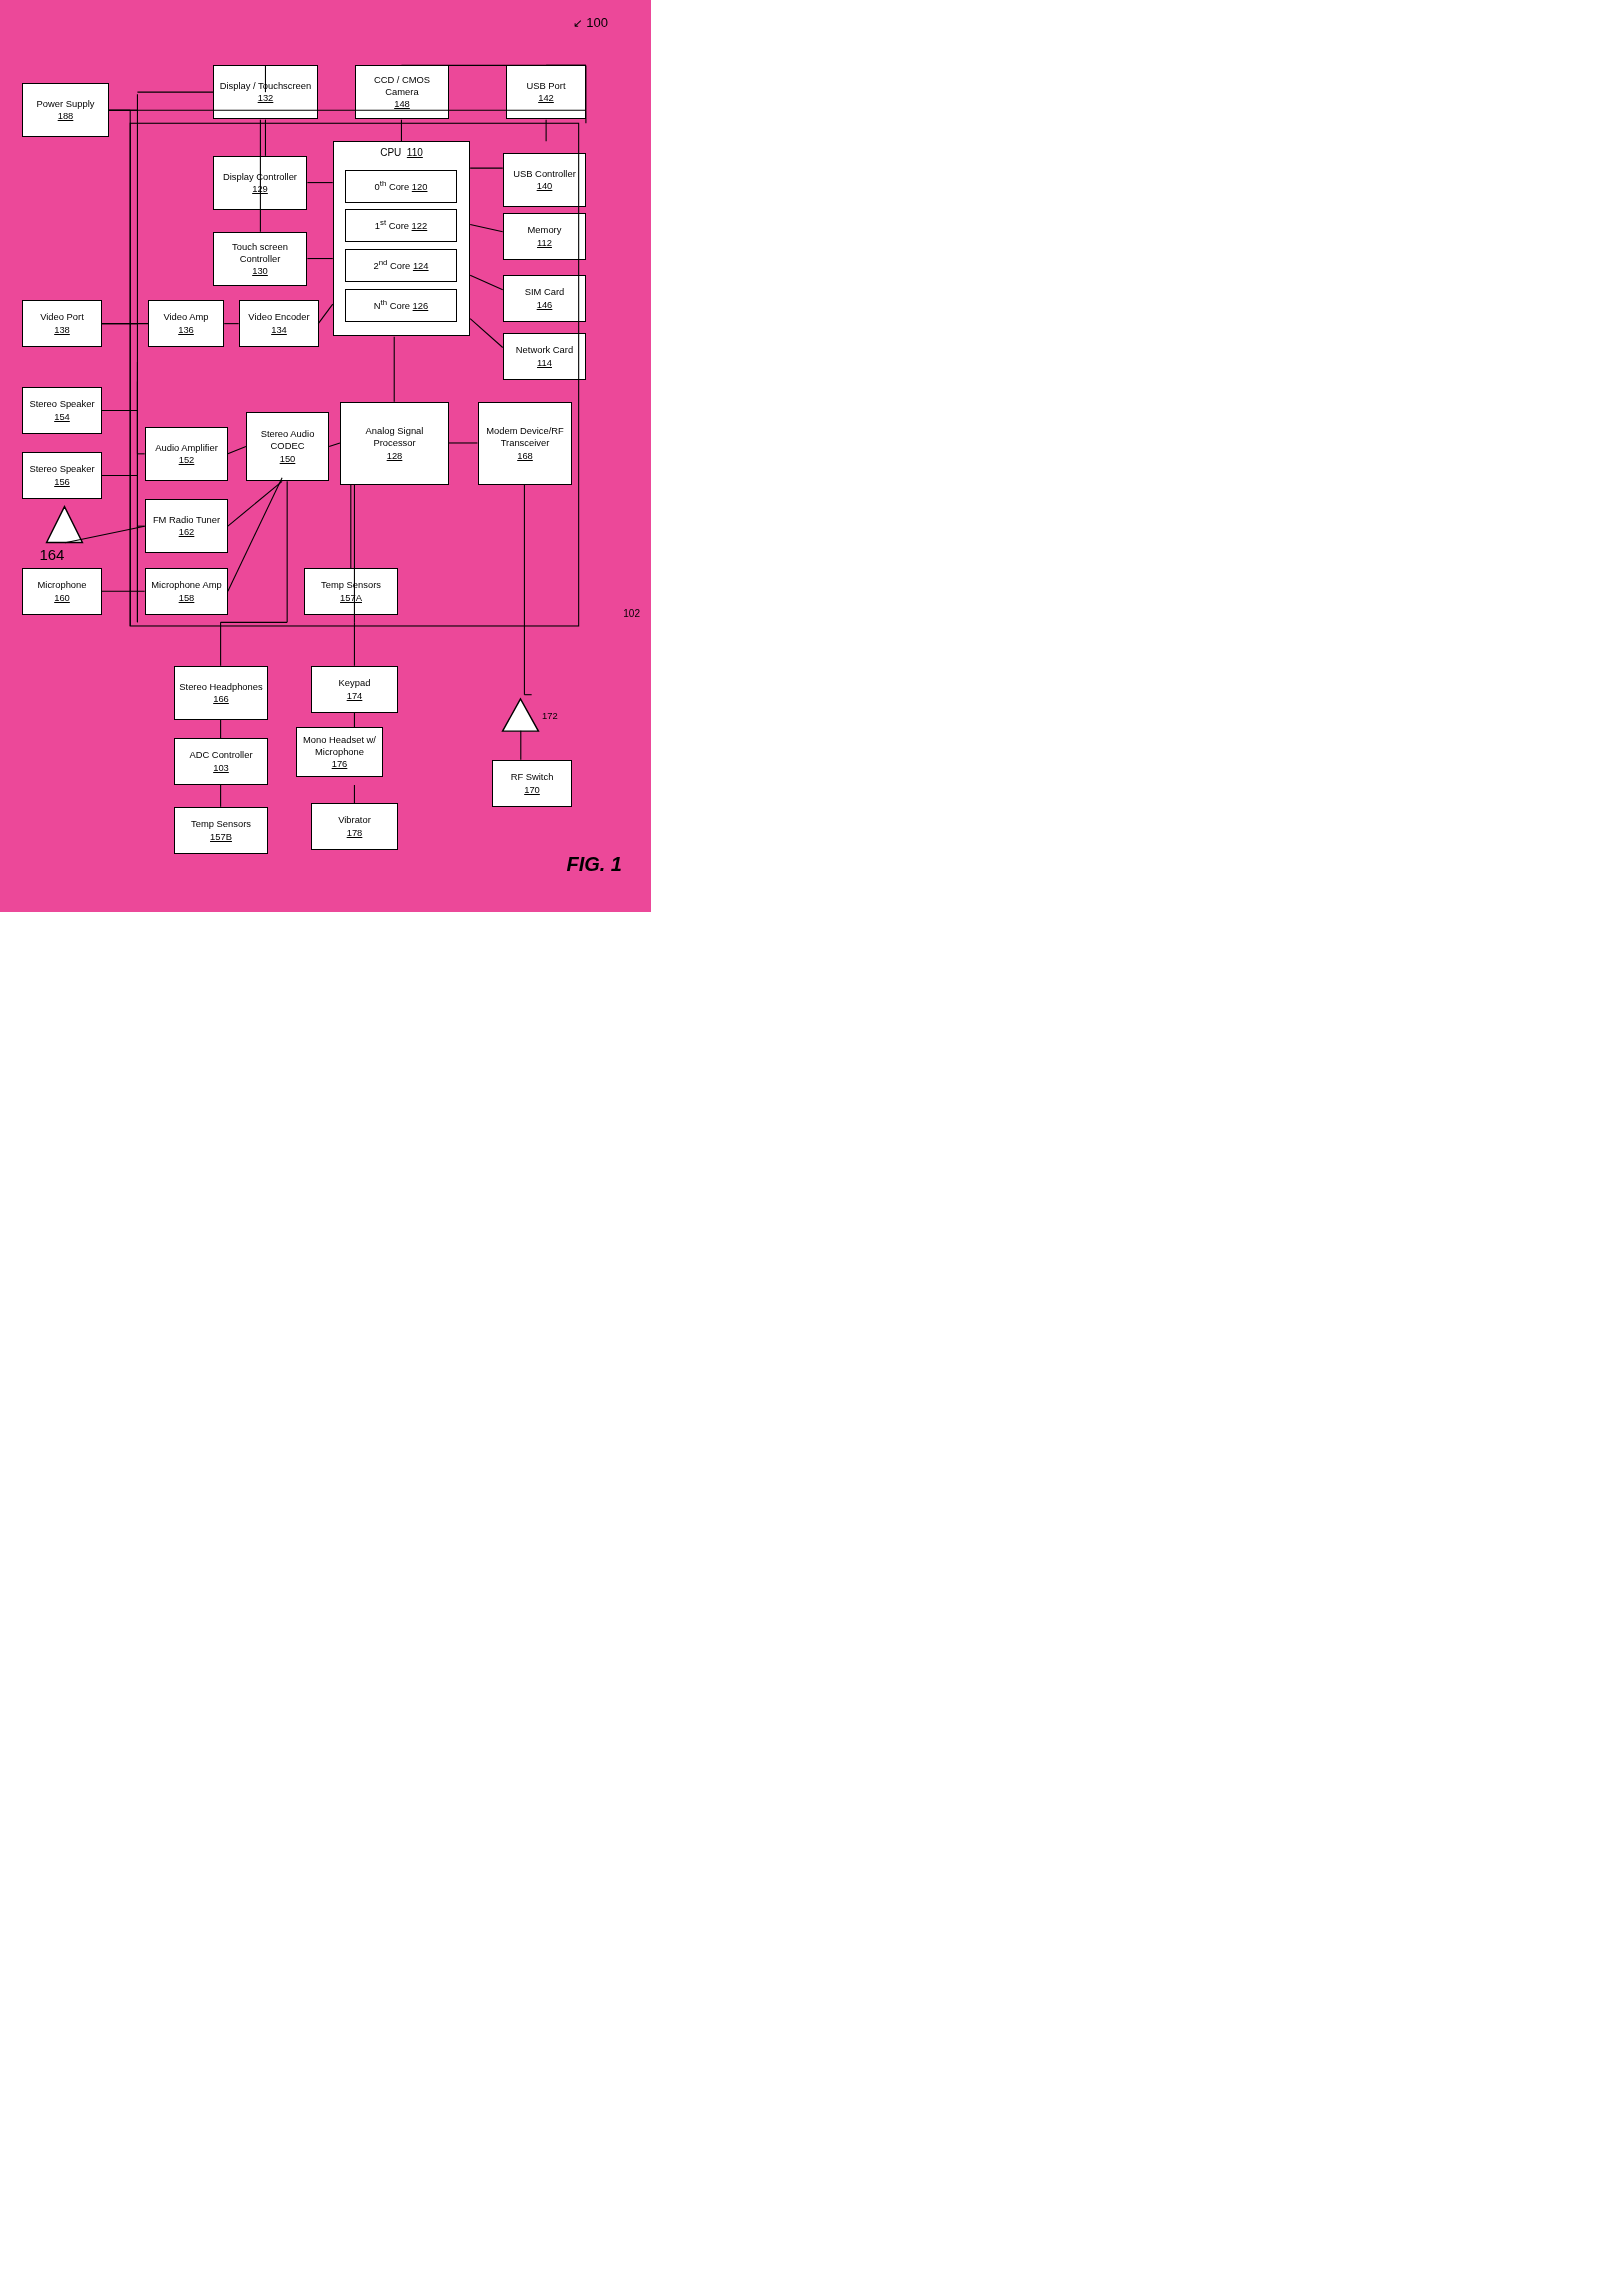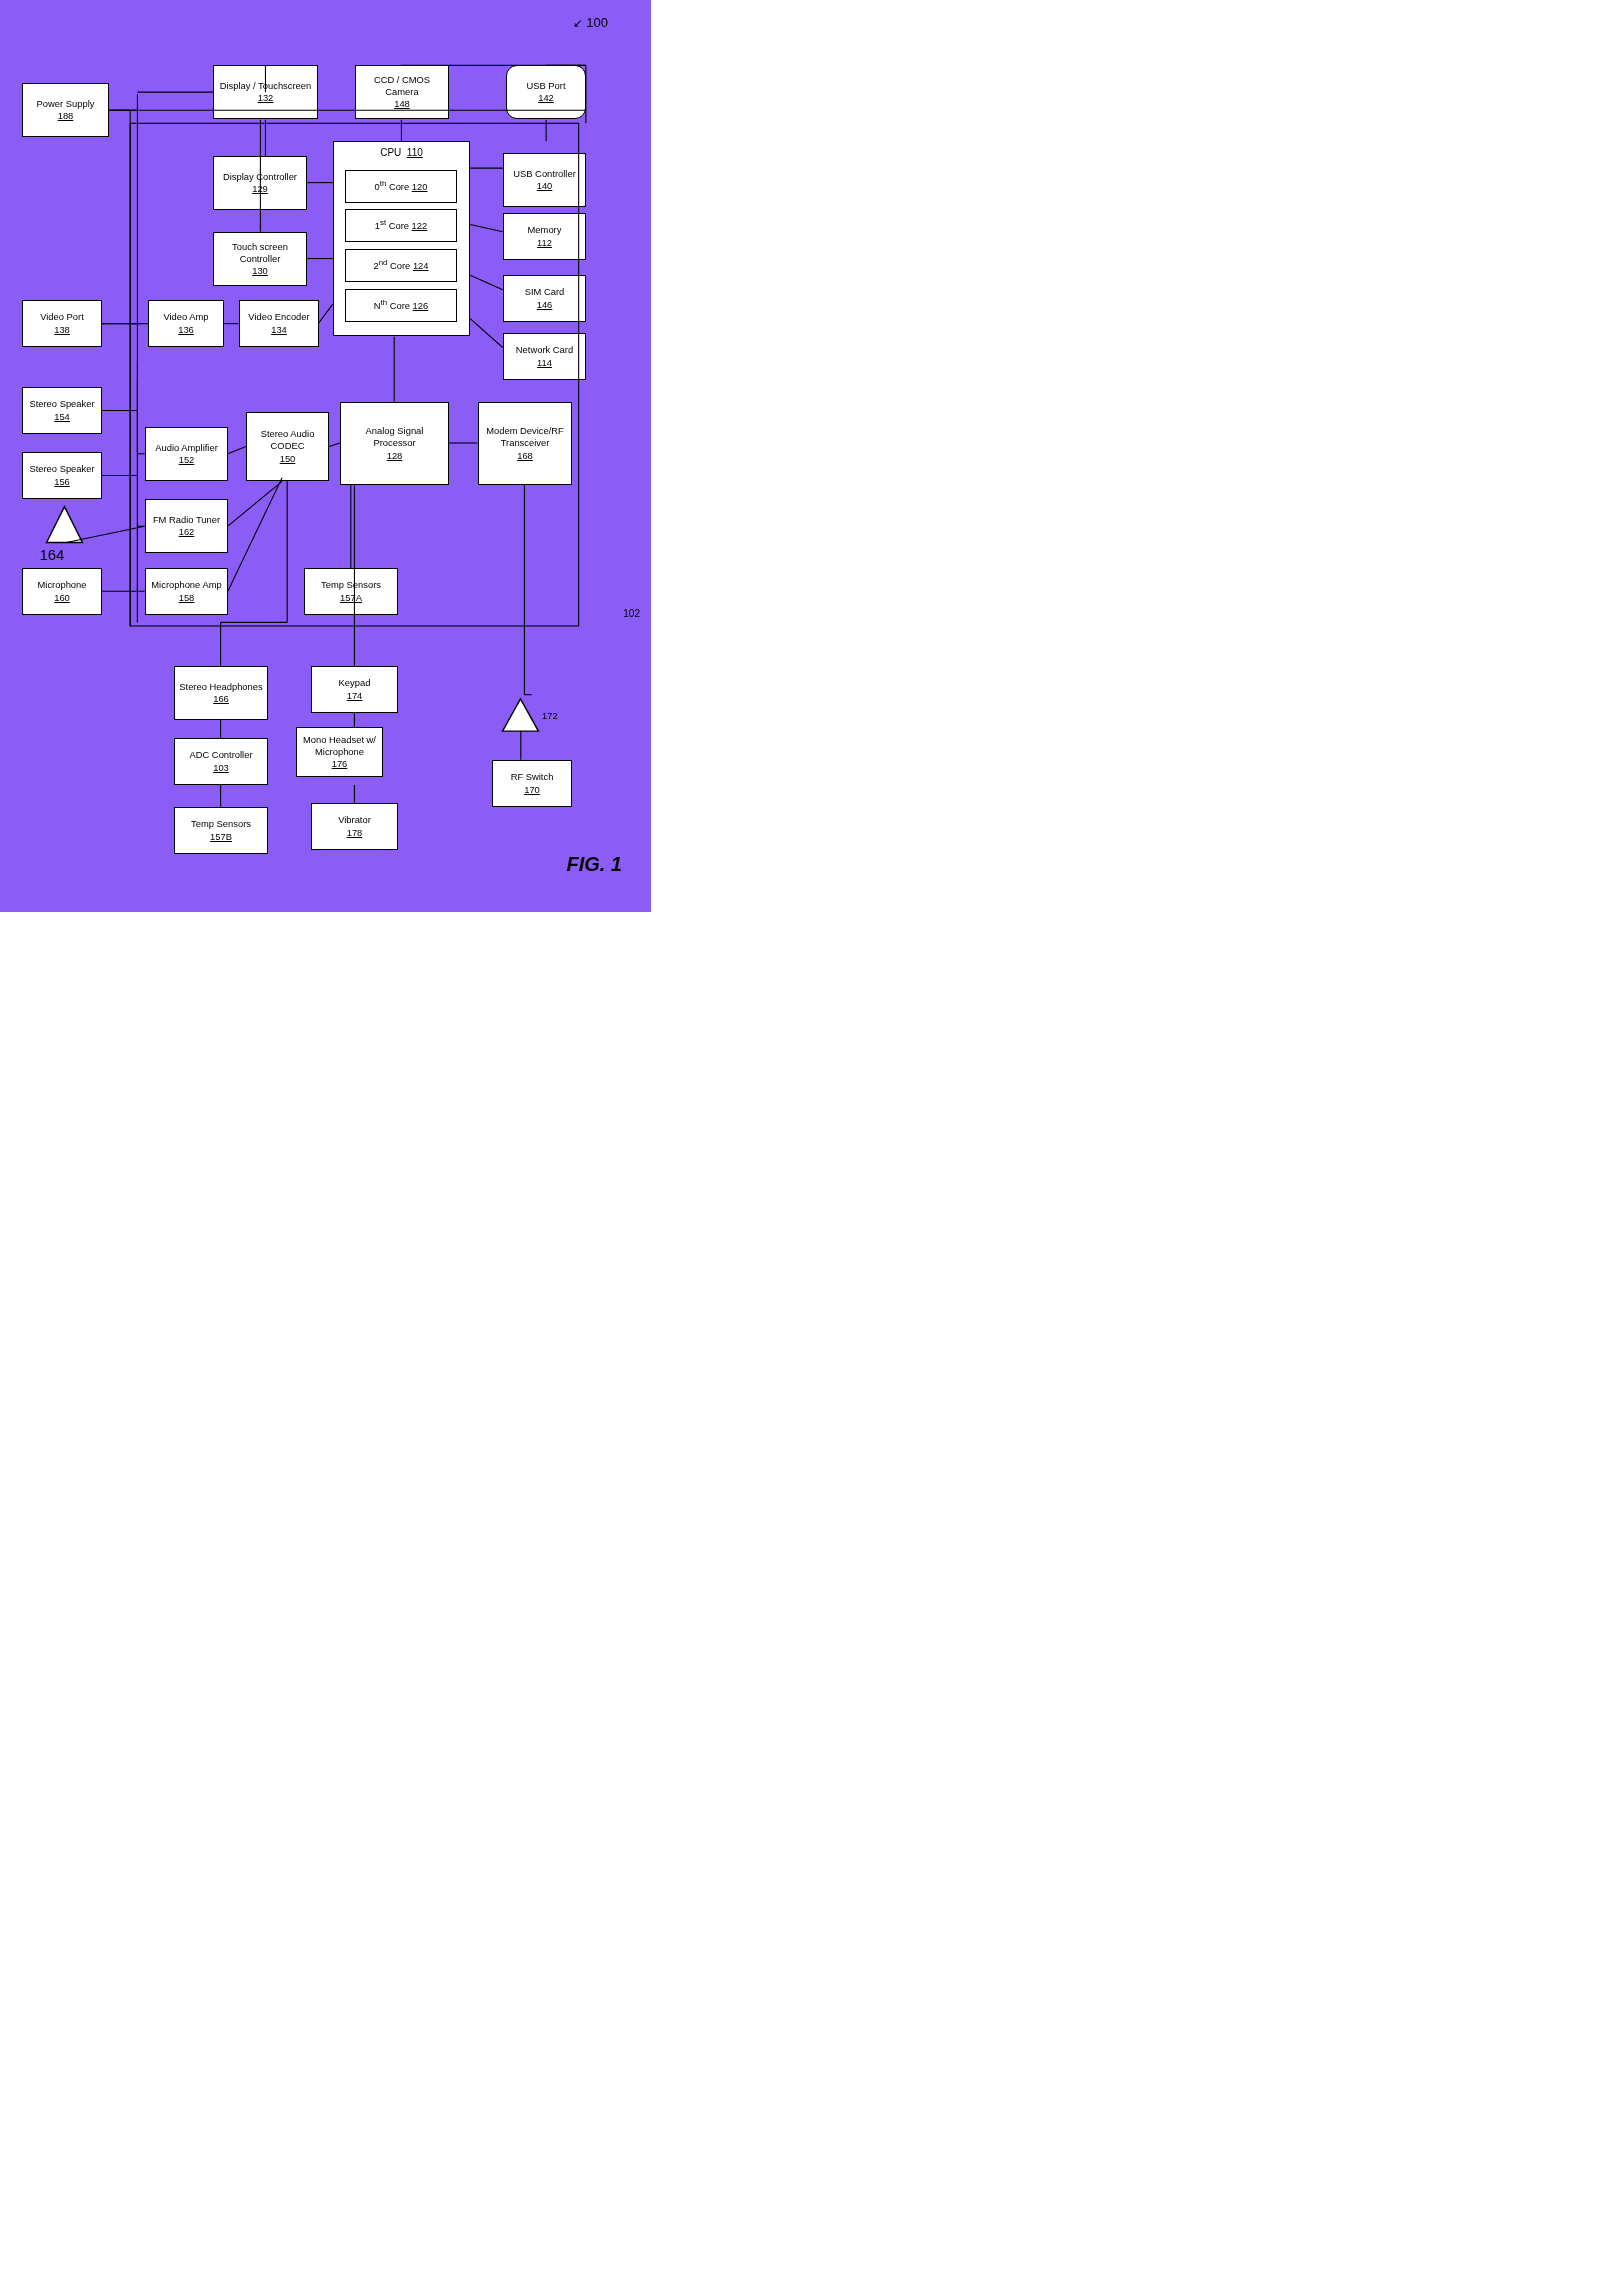--- a/index.html
+++ b/index.html
@@ -8,21 +8,21 @@
       font-family: Arial, sans-serif;
       width: 651px;
       min-height: 912px;
       position: relative;
       overflow: hidden;
     }
     .diagram-container {
       position: relative;
       width: 651px;
       height: 912px;
-      background: #8b5cf6;
+      background: #ec4899;
     }
     .box {
       position: absolute;
       border: 1.4px solid #000;
       background: #fff;
       text-align: center;
       display: flex;
       flex-direction: column;
       align-items: center;
       justify-content: center;
@@ -81,21 +81,21 @@
   <div class="box" style="left:213px; top:65px; width:105px; height:54px;">
     <span>Display / Touchscreen</span>
     <span class="num">132</span>
   </div>
 
   <div class="box" style="left:355px; top:65px; width:94px; height:54px;">
     <span>CCD / CMOS Camera</span>
     <span class="num">148</span>
   </div>
 
-  <div class="box" style="left:506px; top:65px; width:80px; height:54px;border-radius:11px;">
+  <div class="box" style="left:506px; top:65px; width:80px; height:54px;">
     <span>USB Port</span>
     <span class="num">142</span>
   </div>
 
   <div class="box" style="left:213px; top:156px; width:94px; height:54px;">
     <span>Display Controller</span>
     <span class="num">129</span>
   </div>
 
   <div class="box" style="left:333px; top:141px; width:137px; height:195px;">

